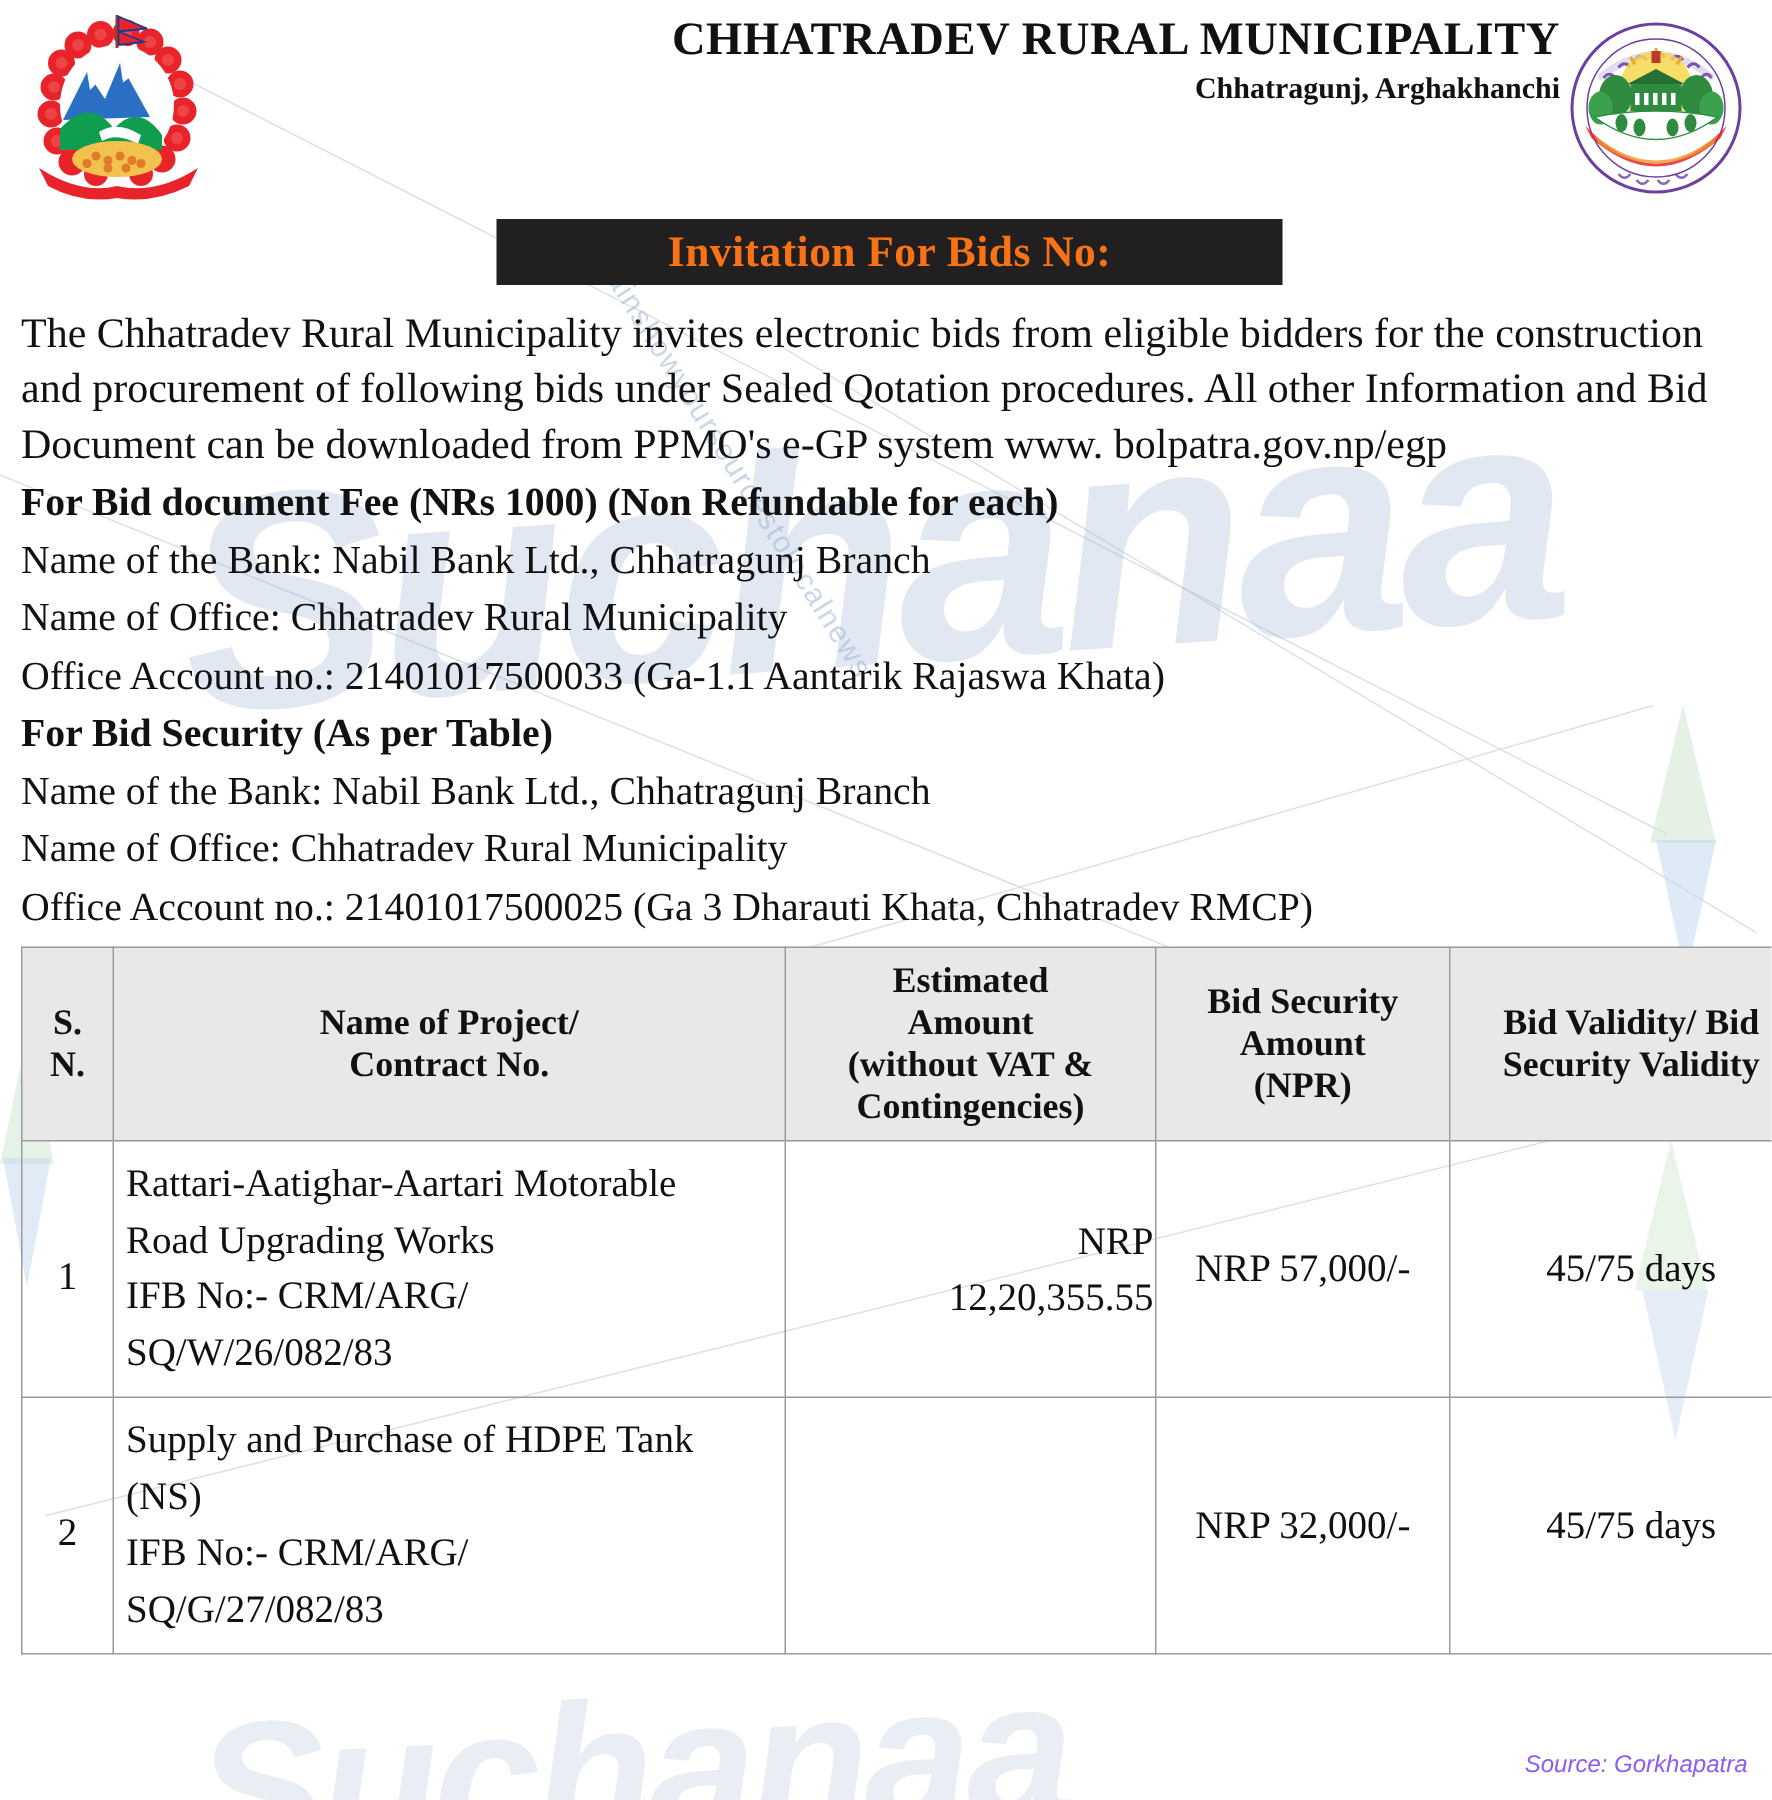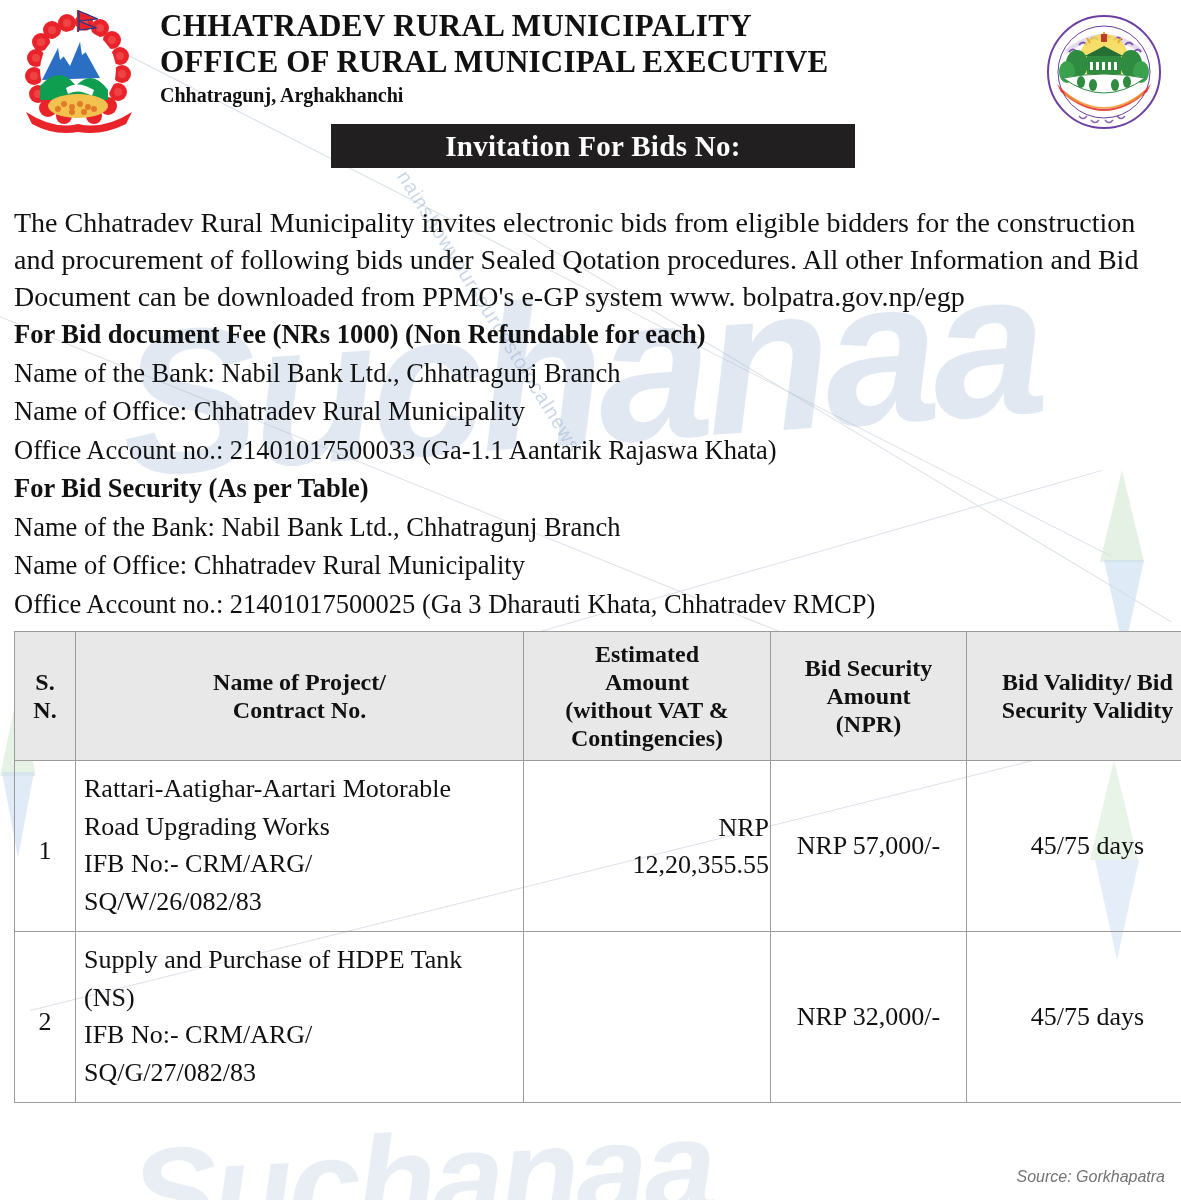--- a/index.html
+++ b/index.html
@@ -72,28 +72,28 @@
   }
 
   
   .content{position:relative;z-index:2;}
 
   
   .header{position:relative;height:200px;}
   .emblem-left{position:absolute;left:14px;top:8px;width:130px;height:128px;}
   .emblem-right{position:absolute;left:1043px;top:12px;width:122px;height:120px;}
 
-  .titles{position:absolute;left:160px;top:8px;width:880px;text-align:left;}
+  .titles{position:absolute;left:160px;top:8px;width:880px;text-align:right;}
   .t1{font-size:31px;font-weight:700;letter-spacing:.4px;line-height:1.16;}
   .t2{font-size:31px;font-weight:700;letter-spacing:.2px;line-height:1.16;}
   .t3{font-size:20px;font-weight:700;line-height:1.3;margin-top:2px;}
 
   .banner{
-    position:absolute;left:331px;top:124px;width:524px;height:44px;
-    background:#211f20;color:#ffffff;
+    position:absolute;left:331px;top:146px;width:524px;height:44px;
+    background:#211f20;color:#f97316;
     font-size:29px;font-weight:700;
     display:flex;align-items:center;justify-content:center;
     letter-spacing:.3px;
   }
   .pubdate{
     position:absolute;left:160px;top:176px;width:880px;text-align:center;
     font-size:24px;font-weight:700;
   }
   .pubdate sup{font-size:14px;vertical-align:super;}
 
@@ -138,21 +138,21 @@
   td.d-est{text-align:right;font-size:26px;line-height:37px;}
   td.d-sec{text-align:center;font-size:26px;}
   td.d-val{text-align:center;font-size:26px;}
   tr.row1 td{height:152px;}
   tr.row2 td{height:152px;}
 
   
   .footer{
     position:absolute;right:16px;top:1168px;
     font-family:"Liberation Sans","DejaVu Sans",sans-serif;
-    font-size:16px;font-style:italic;color:#737373;
+    font-size:16px;font-style:italic;color:#8b5cf6;
   }
 </style>
 </head>
 <body>
 
 <div class="page">
 
   <div class="bg-layer">
     <div class="hairline" style="left:60px;top:20px;width:1180px;transform:rotate(27deg);"></div>
     <div class="hairline" style="left:-40px;top:300px;width:900px;transform:rotate(22deg);"></div>
@@ -299,21 +299,20 @@
         <g stroke="#6c3fa0" stroke-width="1.6" fill="none" opacity=".8">
           <path d="M36 104 q4 5 8 0"></path>
             <path d="M48 108 q4 5 8 0"></path>
           <path d="M62 108 q4 5 8 0"></path>
             <path d="M74 104 q4 5 8 0"></path>
         </g>
       </svg>
 
       <div class="titles">
         <div class="t1">CHHATRADEV RURAL MUNICIPALITY</div>
-        <div class="t2">OFFICE OF RURAL MUNICIPAL EXECUTIVE</div>
         <div class="t3">Chhatragunj, Arghakhanchi</div>
       </div>
 
       <div class="banner">
         <span>Invitation For Bids No:</span>
       </div>
 
     </div>
 
     <div class="body-block">

